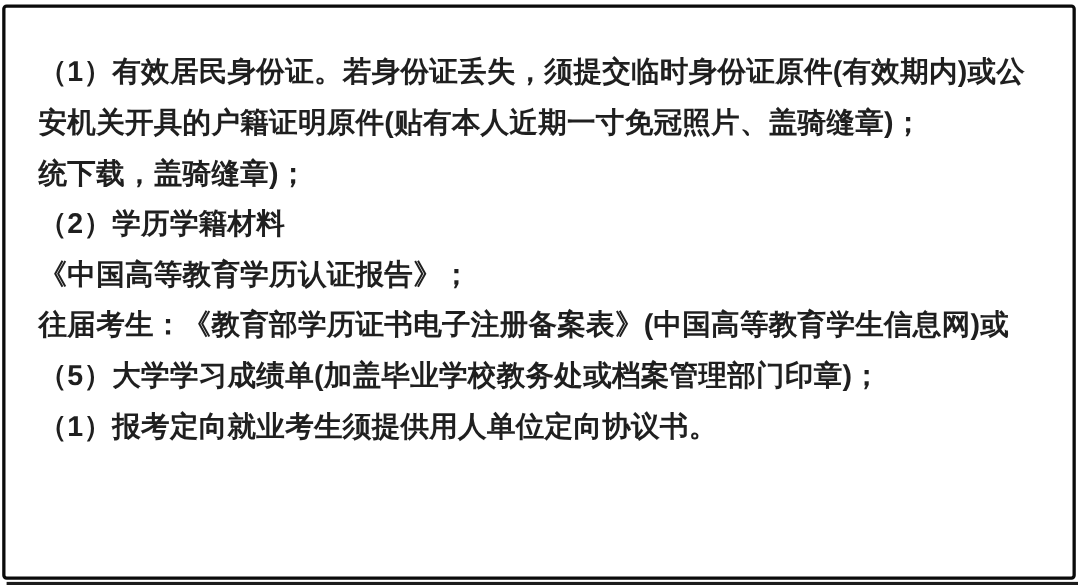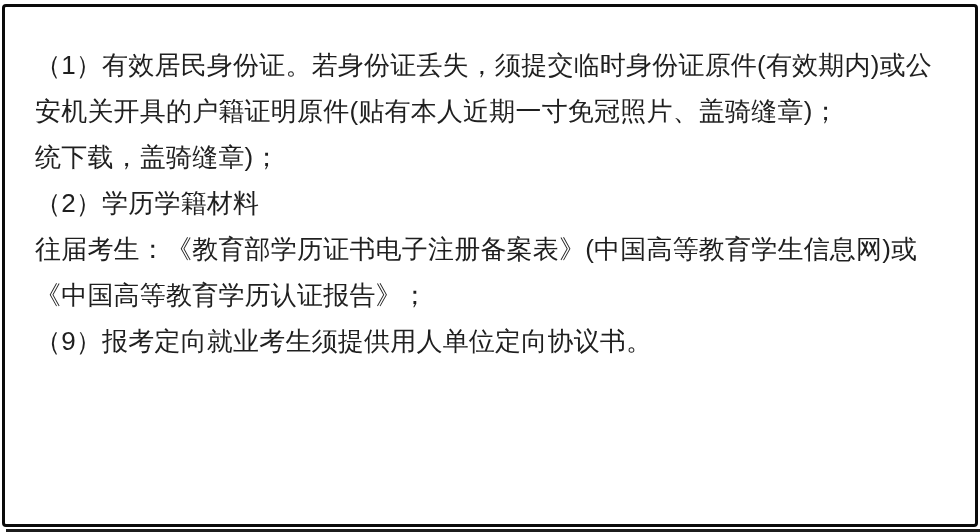--- a/index.html
+++ b/index.html
@@ -9,20 +9,21 @@
     height: 532px;
     background: #ffffff;
     overflow: hidden;
     font-family: "Liberation Sans", sans-serif;
   }
   .stage {
     position: relative;
     width: 980px;
     height: 532px;
     background: #ffffff;
+    font-weight: bold;
   }
   .frame {
     position: absolute;
     left: 2px;
     top: 4px;
     width: 976px;
     height: 523px;
     box-sizing: border-box;
     border: 3px solid #0a0a0a;
     border-radius: 4px;
@@ -56,19 +57,20 @@
 </head>
 <body>
 
 <div class="stage">
   <div class="frame">
     <div class="content">
       <div class="doc-line">（1）有效居民身份证。若身份证丢失，须提交临时身份证原件(有效期内)或公</div>
       <div class="doc-line">安机关开具的户籍证明原件(贴有本人近期一寸免冠照片、盖骑缝章)；</div>
       <div class="doc-line">统下载，盖骑缝章)；</div>
       <div class="doc-line">（2）学历学籍材料</div>
+      <div class="doc-line">《中国高等教育学历认证报告》；</div>
       <div class="doc-line">往届考生：《教育部学历证书电子注册备案表》(中国高等教育学生信息网)或</div>
-      <div class="doc-line">《中国高等教育学历认证报告》；</div>
-      <div class="doc-line">（9）报考定向就业考生须提供用人单位定向协议书。</div>
+      <div class="doc-line">（5）大学学习成绩单(加盖毕业学校教务处或档案管理部门印章)；</div>
+      <div class="doc-line">（1）报考定向就业考生须提供用人单位定向协议书。</div>
     </div>
   </div>
   <div class="cutoff-edge"></div>
 </div>
 
 </body></html>

